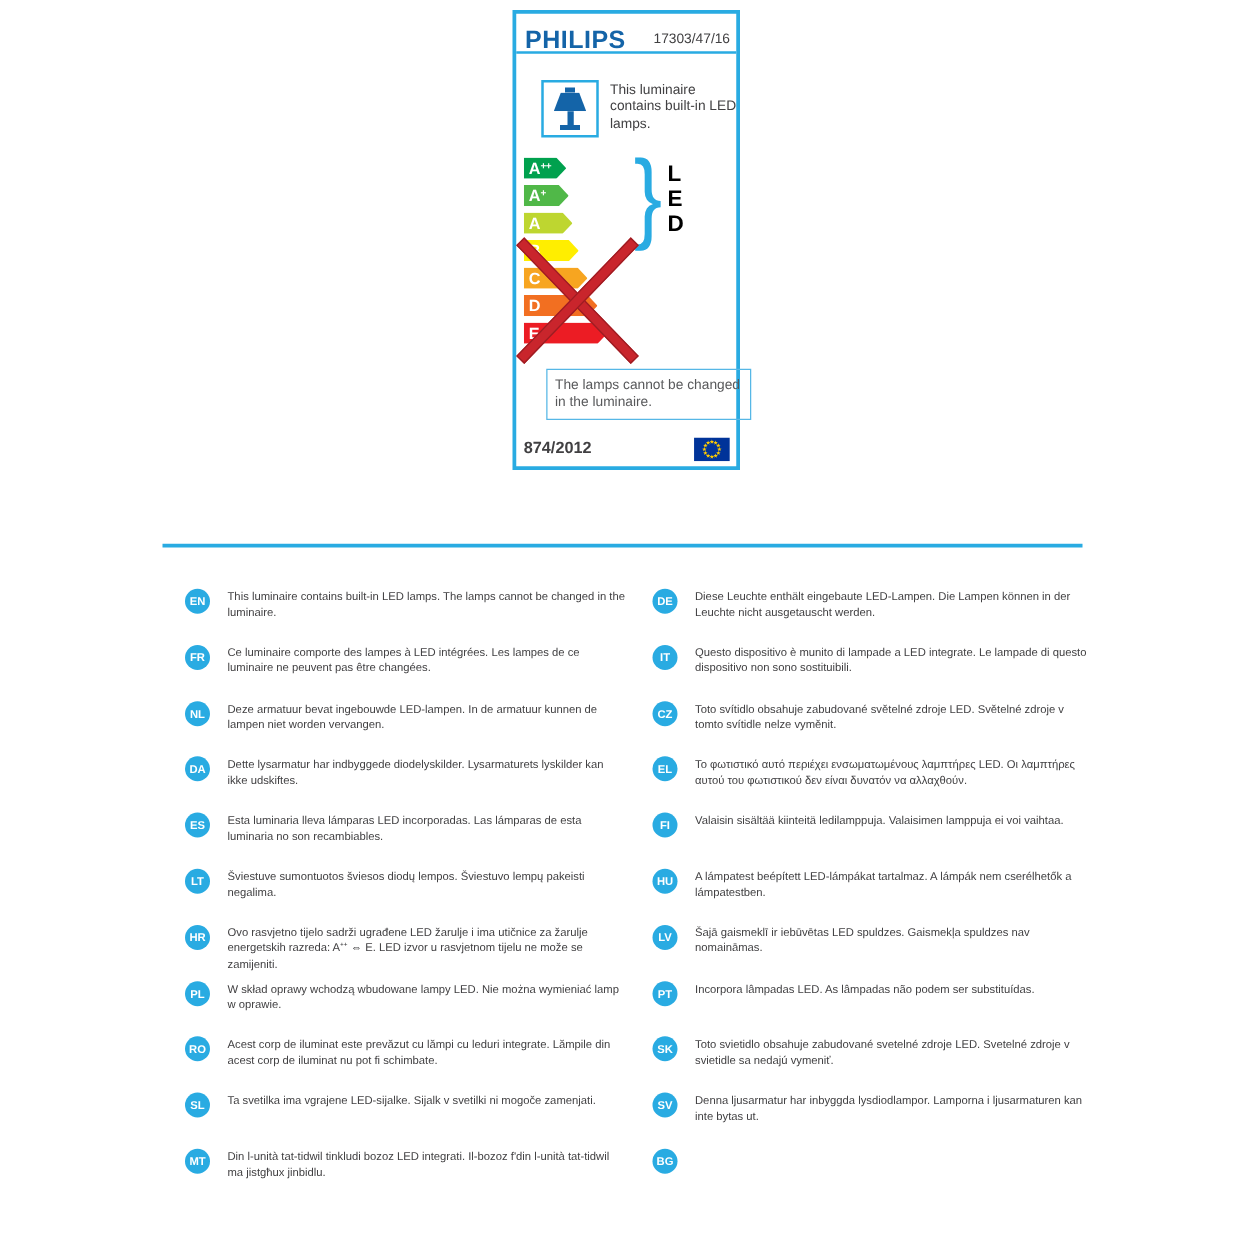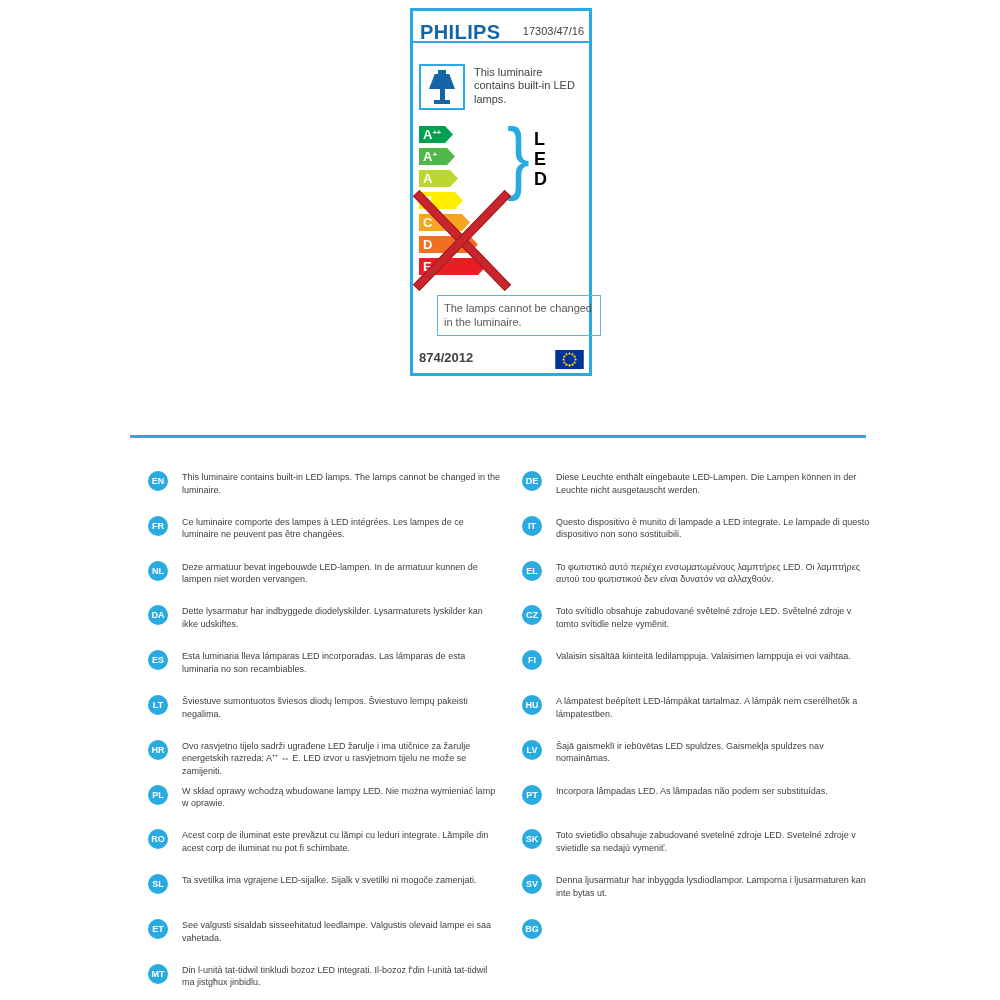--- a/index.html
+++ b/index.html
@@ -14,21 +14,21 @@
 
   
   .label-card{position:absolute;left:410px;top:8px;width:182px;height:368px;
     border:3px solid var(--accent);background:#fff;}
   .card-header{position:absolute;left:0;top:0;width:100%;height:32px;
     border-bottom:2px solid var(--accent);text-decoration:underline;}
   .brand{position:absolute;left:7px;top:10px;font-size:20px;font-weight:bold;
     color:var(--philips);letter-spacing:.4px;}
   .model{position:absolute;right:5px;top:14px;font-size:11px;color:var(--textdark);}
 
-  .lamp-row{position:absolute;left:6px;top:53px;display:flex;gap:9px;}
+  .lamp-row{position:absolute;left:20px;top:53px;display:flex;gap:9px;}
   .lamp-box{width:46px;height:46px;border:2px solid var(--accent);
     display:flex;align-items:center;justify-content:center;}
   .lamp-icon{width:26px;height:34px;position:relative;}
   .lamp-finial{position:absolute;left:9px;top:0;width:8px;height:4px;background:var(--philips);}
   .lamp-shade{position:absolute;left:0;top:4px;width:26px;height:15px;background:var(--philips);
     clip-path:polygon(22% 0,78% 0,100% 100%,0 100%);}
   .lamp-stem{position:absolute;left:10.5px;top:19px;width:5px;height:11px;background:var(--philips);}
   .lamp-base{position:absolute;left:5px;top:30px;width:16px;height:4px;background:var(--philips);}
   .lamp-text{width:112px;font-size:11px;color:var(--textdark);line-height:1.22;padding-top:2px;}
 
@@ -188,46 +188,42 @@
     </div>
     <div class="lang-row">
       <div class="lang-badge">RO</div>
       <div class="lang-text">Acest corp de iluminat este prevăzut cu lămpi cu leduri integrate. Lămpile din acest corp de iluminat nu pot fi schimbate.</div>
     </div>
     <div class="lang-row">
       <div class="lang-badge">SL</div>
       <div class="lang-text">Ta svetilka ima vgrajene LED-sijalke. Sijalk v svetilki ni mogoče zamenjati.</div>
     </div>
     <div class="lang-row">
-      <div class="lang-badge">ET</div>
-      <div class="lang-text">See valgusti sisaldab sisseehitatud leedlampe. Valgustis olevaid lampe ei saa vahetada.</div>
-    </div>
-    <div class="lang-row">
       <div class="lang-badge">MT</div>
       <div class="lang-text">Din l-unità tat-tidwil tinkludi bozoz LED integrati. Il-bozoz f'din l-unità tat-tidwil ma jistgħux jinbidlu.</div>
     </div>
   </div>
 <div class="lang-col" id="lang-col-right">
     <div class="lang-row">
       <div class="lang-badge">DE</div>
       <div class="lang-text">Diese Leuchte enthält eingebaute LED-Lampen. Die Lampen können in der Leuchte nicht ausgetauscht werden.</div>
     </div>
     <div class="lang-row">
       <div class="lang-badge">IT</div>
       <div class="lang-text">Questo dispositivo è munito di lampade a LED integrate. Le lampade di questo dispositivo non sono sostituibili.</div>
     </div>
     <div class="lang-row">
+      <div class="lang-badge">CZ</div>
+      <div class="lang-text">Toto svítidlo obsahuje zabudované světelné zdroje LED. Světelné zdroje v tomto svítidle nelze vyměnit.</div>
+    </div>
+    <div class="lang-row">
       <div class="lang-badge">EL</div>
       <div class="lang-text">Το φωτιστικό αυτό περιέχει ενσωματωμένους λαμπτήρες LED. Οι λαμπτήρες αυτού του φωτιστικού δεν είναι δυνατόν να αλλαχθούν.</div>
     </div>
     <div class="lang-row">
-      <div class="lang-badge">CZ</div>
-      <div class="lang-text">Toto svítidlo obsahuje zabudované světelné zdroje LED. Světelné zdroje v tomto svítidle nelze vyměnit.</div>
-    </div>
-    <div class="lang-row">
       <div class="lang-badge">FI</div>
       <div class="lang-text">Valaisin sisältää kiinteitä ledilamppuja. Valaisimen lamppuja ei voi vaihtaa.</div>
     </div>
     <div class="lang-row">
       <div class="lang-badge">HU</div>
       <div class="lang-text">A lámpatest beépített LED-lámpákat tartalmaz. A lámpák nem cserélhetők a lámpatestben.</div>
     </div>
     <div class="lang-row">
       <div class="lang-badge">LV</div>
       <div class="lang-text">Šajā gaismeklī ir iebūvētas LED spuldzes. Gaismekļa spuldzes nav nomaināmas.</div>

